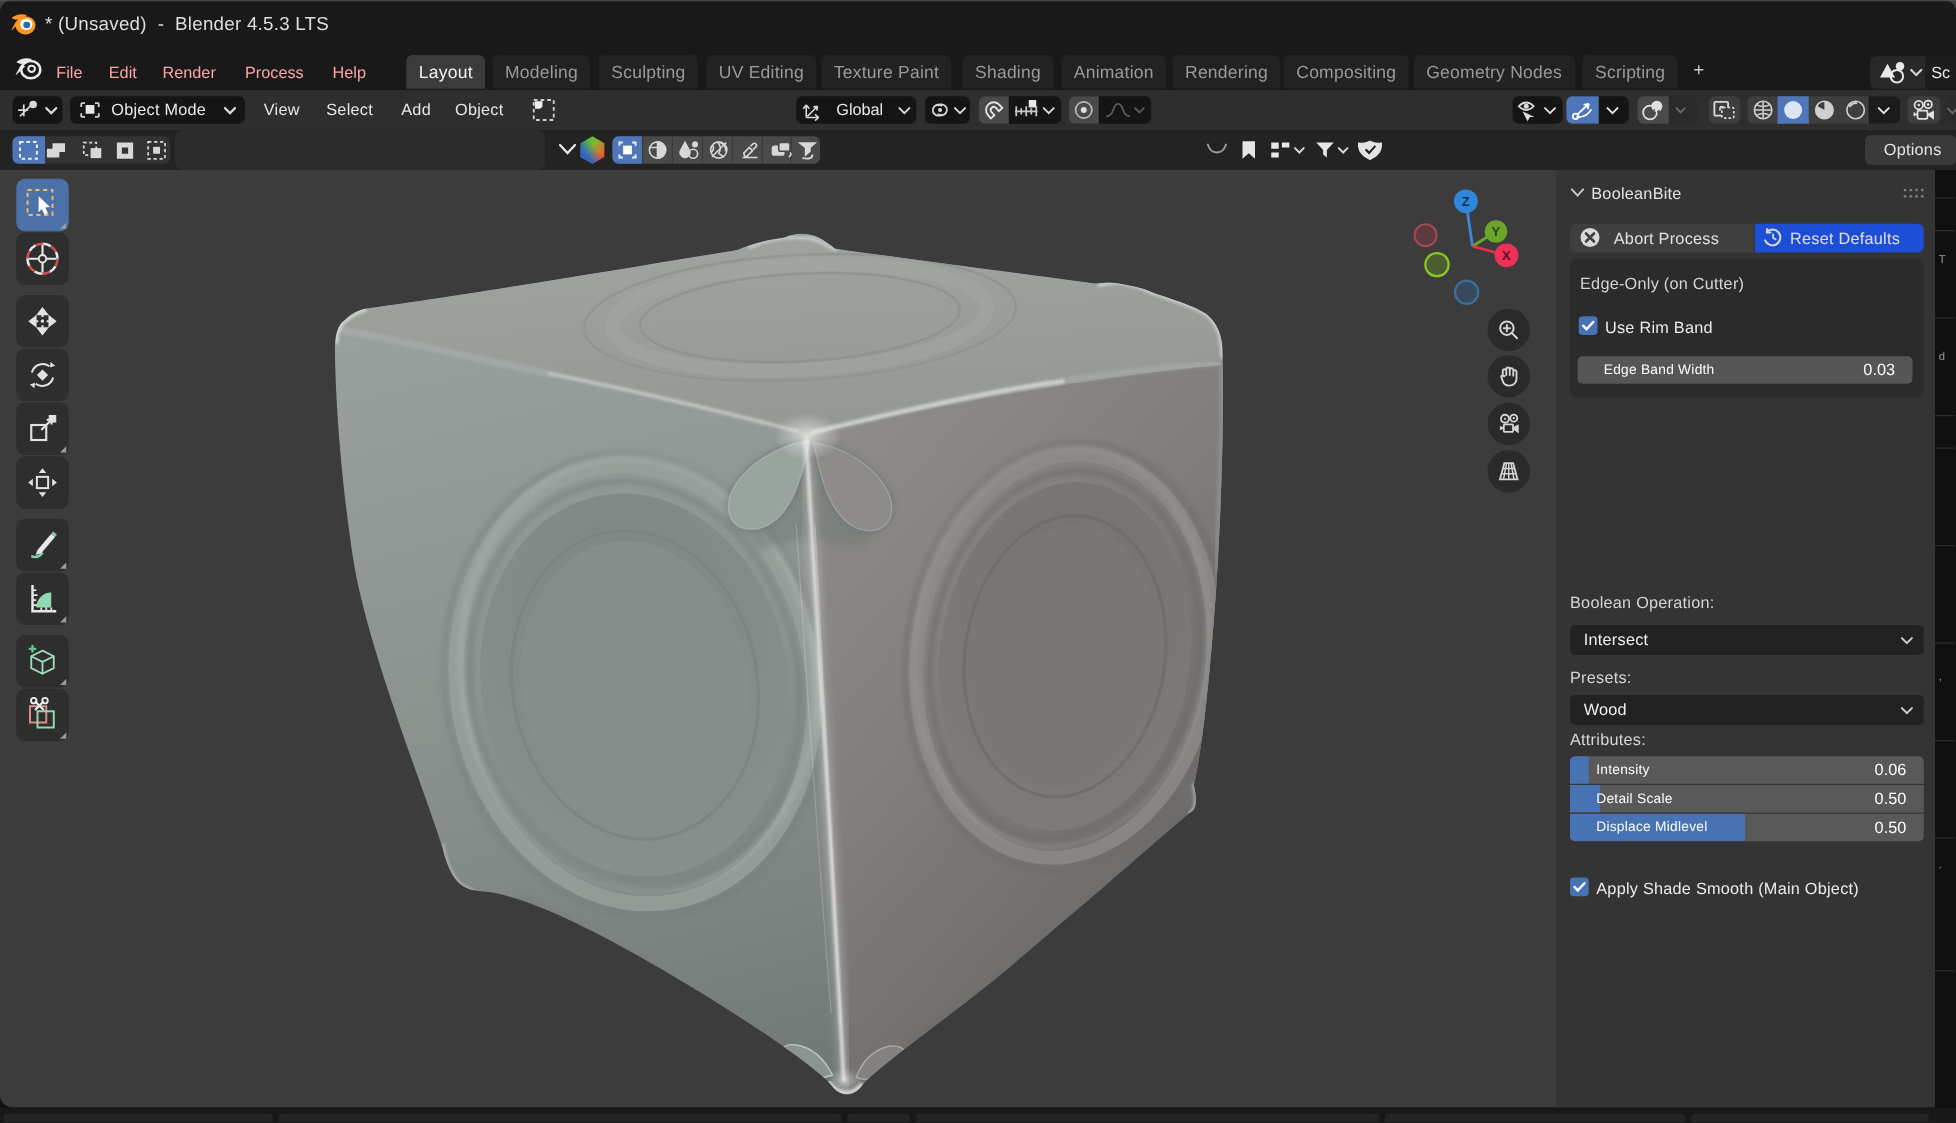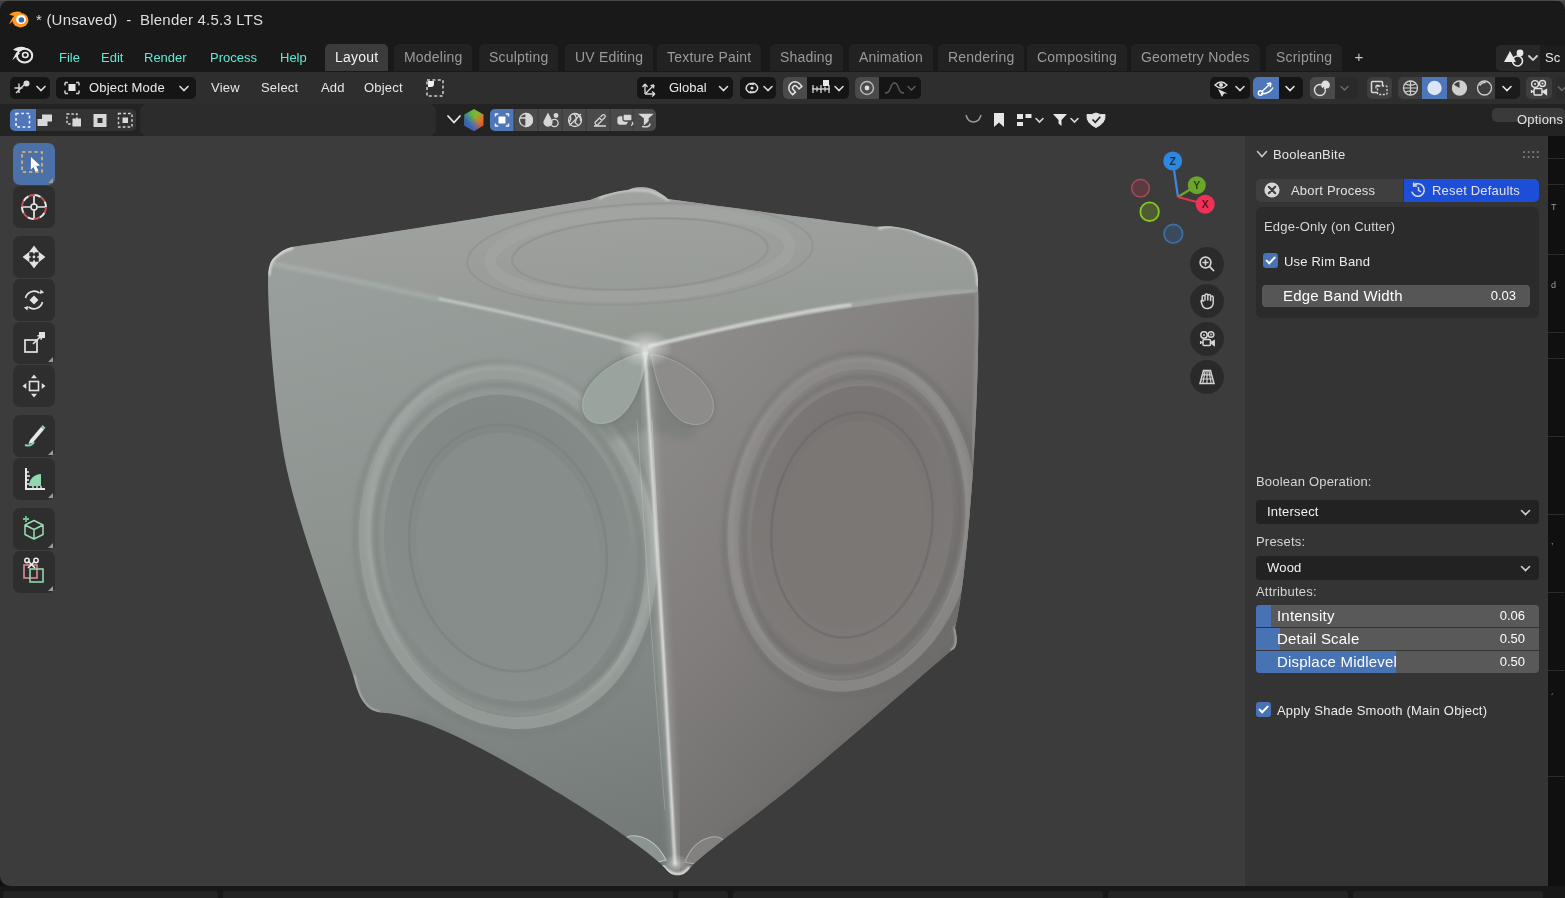--- a/index.html
+++ b/index.html
@@ -4,21 +4,21 @@
   * { margin:0; padding:0; box-sizing:border-box; }
   html,body { width:1565px; height:898px; overflow:hidden; background:#101010;
     font-family:"Liberation Sans", sans-serif; }
   .abs { position:absolute; }
   svg { position:relative; }
   #page { position:relative; width:1565px; height:898px; }
   
   #titlebar { left:0; top:0; width:1565px; height:44px; background:#191919; border-radius:10px 10px 0 0; }
   #title-text { left:36px; top:11px; font-size:15px; color:#dedede; letter-spacing:.2px; }
   #menurow { left:0; top:44px; width:1565px; height:28px; background:#191919; }
-  .menu-item { position:absolute; top:0; height:28px; white-space:nowrap; line-height:27px; font-size:13px; color:#5eead4;margin-left:14px; }
+  .menu-item { position:absolute; top:0; height:28px; white-space:nowrap; line-height:27px; font-size:13px; color:#fca5a5; }
   .wtab { position:absolute; top:0px; height:27px; line-height:27px; font-size:14px; color:#9a9a9a; white-space:nowrap;
      background:#222222; border-radius:5px 5px 0 0; padding:0 10px; letter-spacing:.2px;}
   .wtab.active { background:#3b3b3b; color:#f2f2f2; }
   
   #row2 { left:0; top:72px; width:1565px; height:32px; background:#2e2e2e; }
   .hmenu { position:absolute; top:0; height:32px; white-space:nowrap; line-height:32px; font-size:13px; color:#e6e6e6; letter-spacing:.2px;}
   .dark-group { position:absolute; background:#151515; border-radius:5px; }
   
   #row3 { left:0; top:104px; width:1565px; height:32px; background:#232323; }
   
@@ -30,21 +30,21 @@
      border-left:5px solid transparent; border-bottom:5px solid #9a9a9a; }
   
   .navbtn { position:absolute; width:34px; height:34px; border-radius:50%; background:rgba(33,33,33,.62);
      display:flex; align-items:center; justify-content:center; }
   
   #sidebar { left:1245px; top:136px; width:303px; height:750px; background:#343434; }
   .lbl { position:absolute; font-size:13px; white-space:nowrap; color:#d5d5d5; letter-spacing:.2px; }
   .box { position:absolute; left:11px; width:283px; background:#2b2b2b; border-radius:6px; }
   .slider { position:absolute; background:#565656; border-radius:4px; overflow:hidden; }
   .slider .fill { position:absolute; left:0; top:0; bottom:0; background:#4772b3; }
-  .slider .sl-label { position:absolute; left:21px; top:0; bottom:0; line-height:22px; font-size:15px; color:#fdfdfd; letter-spacing:.2px;}
+  .slider .sl-label { position:absolute; left:21px; top:0; bottom:0; line-height:22px; font-size:11px; color:#fdfdfd; letter-spacing:.2px;}
   .slider .sl-val { position:absolute; right:14px; top:0; bottom:0; line-height:22px; font-size:13px; color:#fdfdfd; }
   .dropdown { position:absolute; left:11px; width:283px; height:24px; background:#222222; border-radius:4px; }
   .dropdown .dd-text { position:absolute; left:11px; top:0; line-height:24px; font-size:13px; color:#f1f1f1; letter-spacing:.2px;}
   .checkbox { position:absolute; width:15px; height:15px; background:#4772b3; border-radius:3px; }
   .checkbox svg { position:absolute; left:1px; top:1px; }
   
   #rightstrip { left:1548px; top:136px; width:17px; height:750px; background:#101010; }
   #statusbar { left:0; top:886px; width:1565px; height:12px; background:#181818; }
   .seg { position:absolute; top:5px; height:7px; background:#242424; border-radius:3px 3px 0 0; }
 </style></head>
@@ -307,21 +307,21 @@
       <path d="M3 6 q2 7 7.5 7 q5.5 0 7.5 -7" stroke="#9a9a9a" stroke-width="1.5" fill="none"></path>
       <path d="M31 4 h10 v14 l-5 -4.5 -5 4.5 Z" fill="#e6e6e6"></path>
       <path d="M54 5 h6 v5 h-6 Z M54 13 h6 v4 h-6 Z M62.5 5 h6 v4 h-6 Z" fill="#e6e6e6"></path>
       <path d="M73 9.5 l3.5 3.5 l3.5 -3.5" stroke="#d8d8d8" stroke-width="1.6" fill="none" stroke-linecap="round"></path>
       <path d="M90 5 h14 l-5.5 6 v6 l-3 -2.5 v-3.5 Z" fill="#e6e6e6"></path>
       <path d="M108 9.5 l3.5 3.5 l3.5 -3.5" stroke="#d8d8d8" stroke-width="1.6" fill="none" stroke-linecap="round"></path>
       <path d="M133 4 q4.5 2.5 9 1.5 q1 8.5 -9 13 q-10 -4.5 -9 -13 q4.5 1 9 -1.5 Z" fill="#e3e3e3" stroke="#e3e3e3" stroke-width="1"></path>
       <path d="M129.5 10.5 l2.8 2.8 l5 -5.6" stroke="#232323" stroke-width="1.7" fill="none"></path>
     </svg>
 
-    <div class="abs" style="left:1492px; top:4px; width:73px; height:14px; background:#3a3a3a; border-radius:5px; color:#e4e4e4; font-size:13px; line-height:24px; padding-left:25px; letter-spacing:.2px;">Options</div>
+    <div class="abs" style="left:1492px; top:4px; width:73px; height:24px; background:#3a3a3a; border-radius:5px; color:#e4e4e4; font-size:13px; line-height:24px; padding-left:15px; letter-spacing:.2px;">Options</div>
   </div>
 
   <div class="abs" id="viewport">
      <svg id="cube" width="1549" height="750" viewBox="0 136 1549 750" style="position:absolute;left:0;top:0">
        <defs>
          <linearGradient id="topg" x1="0" y1="0" x2=".25" y2="1">
            <stop offset="0" stop-color="#a1a4a1"></stop>
             <stop offset="1" stop-color="#959994"></stop>
          </linearGradient>
          <linearGradient id="leftg" x1=".25" y1="0" x2=".5" y2="1">

